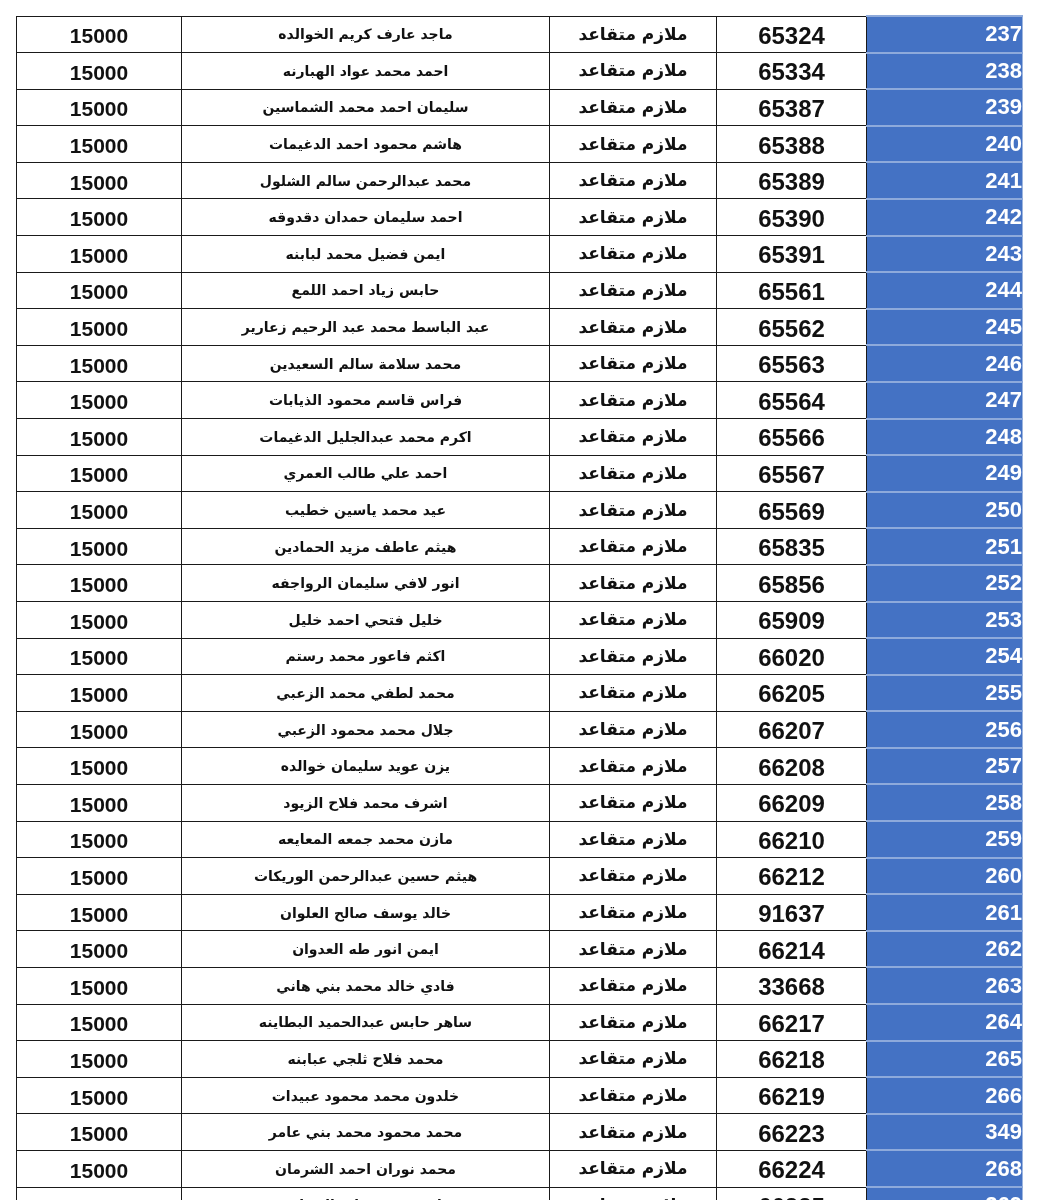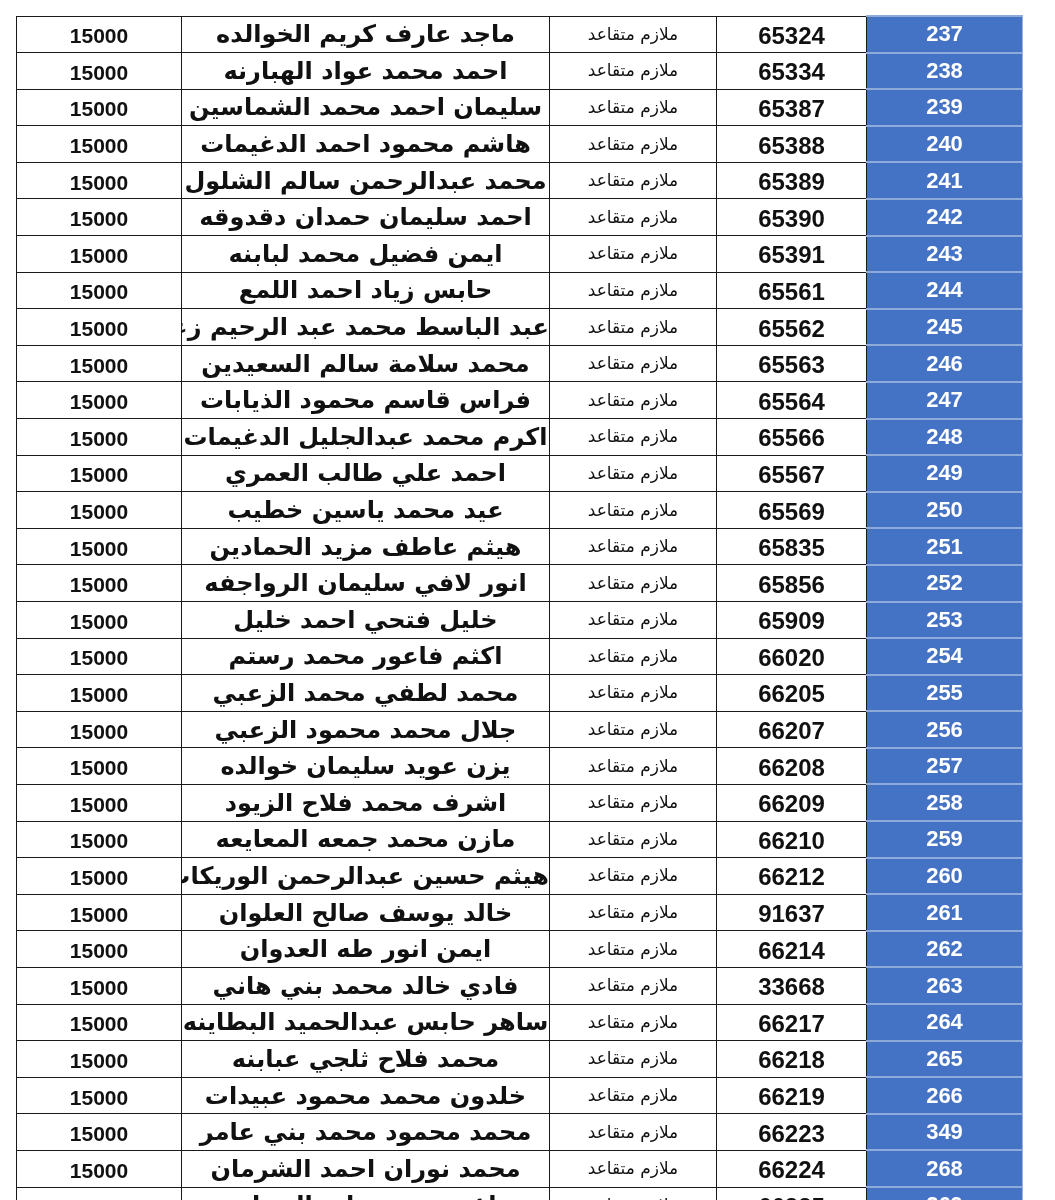--- a/index.html
+++ b/index.html
@@ -42,44 +42,45 @@
     col.c-number { width: 150px; }
     col.c-seq    { width: 156px; }
     td.amount {
       font-weight: bold;
       font-size: 21px;
       padding-top: 3px !important;
       margin-left: 28px;
     }
     td.name {
       font-weight: bold;
-      font-size: 24px;
+      font-size: 14px;
       direction: rtl;
       font-family: "DejaVu Sans", sans-serif;
     }
     td.rank {
-      font-weight: normal;
+      font-weight: bold;
       font-size: 17px;
       direction: rtl;
       font-family: "DejaVu Sans", sans-serif;
     }
     td.number {
       font-weight: bold;
       font-size: 24px;
       padding-top: 3px !important;
     }
     table.roster td.seq {
       background: #4472C4;
       color: #ffffff;
       font-weight: bold;
       font-size: 22px;
       border-top: 2px solid #8EAADB;
       border-bottom: 2px solid #8EAADB;
       border-right: 1px solid #9DB5DE;
       border-left: 1.5px solid #1a1a1a;
+      text-align: right;
     }
   </style>
 </head>
 <body>
 
 <div class="sheet">
   <table class="roster">
     <colgroup>
       <col class="c-amount">
       <col class="c-name">

